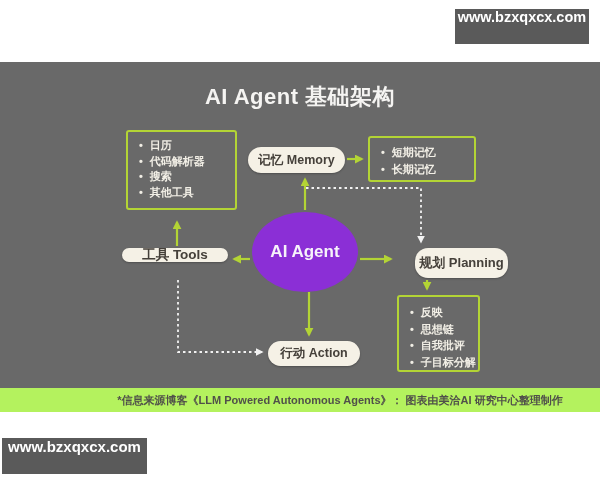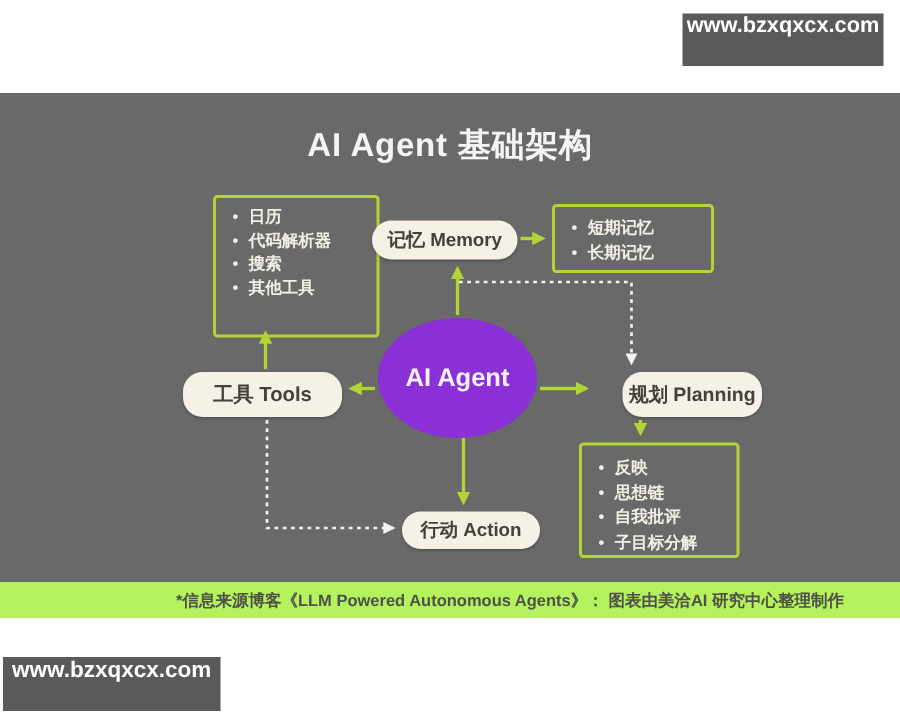--- a/index.html
+++ b/index.html
@@ -28,41 +28,41 @@
     display:flex; align-items:center; justify-content:center;
     color:#50504a; font-size:11px; font-weight:600;padding-left:40px;
   }
   .node {
     position:absolute; background:var(--node-bg,#f5f1e6);
     color:#45403a; font-weight:bold; font-size:12.5px;
     display:flex; align-items:center; justify-content:center;
     border-radius:13px; box-shadow:0 1px 2px rgba(0,0,0,0.25);
   }
   .memory-node   { left:248px; top:147px; width:97px;  height:26px; }
-  .tools-node    { left:122px; top:248px; width:106px; height:30px; font-size:13.5px; }
+  .tools-node    { left:122px; top:248px; width:106px; height:14px; font-size:13.5px; }
   .planning-node { left:397px; top:248px; width:93px;  height:30px; font-size:13px;margin-left:18px; }
   .action-node   { left:268px; top:341px; width:92px;  height:25px; }
   .agent {
     position:absolute; left:252px; top:212px; width:106px; height:80px;
     background:var(--agent-purple,#8b2fd6); border-radius:50%;
     display:flex; align-items:center; justify-content:center;
     color:#f6f2fa; font-weight:bold; font-size:17px;
   }
   .list-box {
     position:absolute; margin:0; padding:0; list-style:none;
     border:2px solid var(--accent-green,#b3d435); border-radius:3px;
     box-sizing:border-box; color:#f2efe6; font-size:11px; font-weight:600;
   }
   .list-box li { white-space:nowrap; }
   .list-box li::before { content:"\2022"; margin-right:7px; color:#f2efe6; }
-  .tools-list    { left:142px; top:130px; width:111px; height:95px; padding:6px 0 0 11px; }
+  .tools-list    { left:126px; top:130px; width:111px; height:80px; padding:6px 0 0 11px; }
   .tools-list li { line-height:15.6px; }
   .memory-list    { left:368px; top:136px; width:108px; height:46px; padding:6px 0 0 11px; }
   .memory-list li { line-height:16.5px; }
-  .planning-list    { left:386px; top:295px; width:107px; height:77px; padding:7px 0 0 11px; }
+  .planning-list    { left:397px; top:295px; width:83px; height:77px; padding:7px 0 0 11px; }
   .planning-list li { line-height:16.5px; }
   .arrows { position:absolute; left:0; top:0; pointer-events:none; }
   .ga { stroke:var(--accent-green,#b3d435); stroke-width:2.2; fill:none; }
   .wa { stroke:var(--dotted-white,#f2f2f2); stroke-width:1.8; fill:none; stroke-dasharray:2.5 3; }
   .ga-head { fill:var(--accent-green,#b3d435); }
   .wa-head { fill:var(--dotted-white,#f2f2f2); }
 </style>
 </head>
 <body>
 

